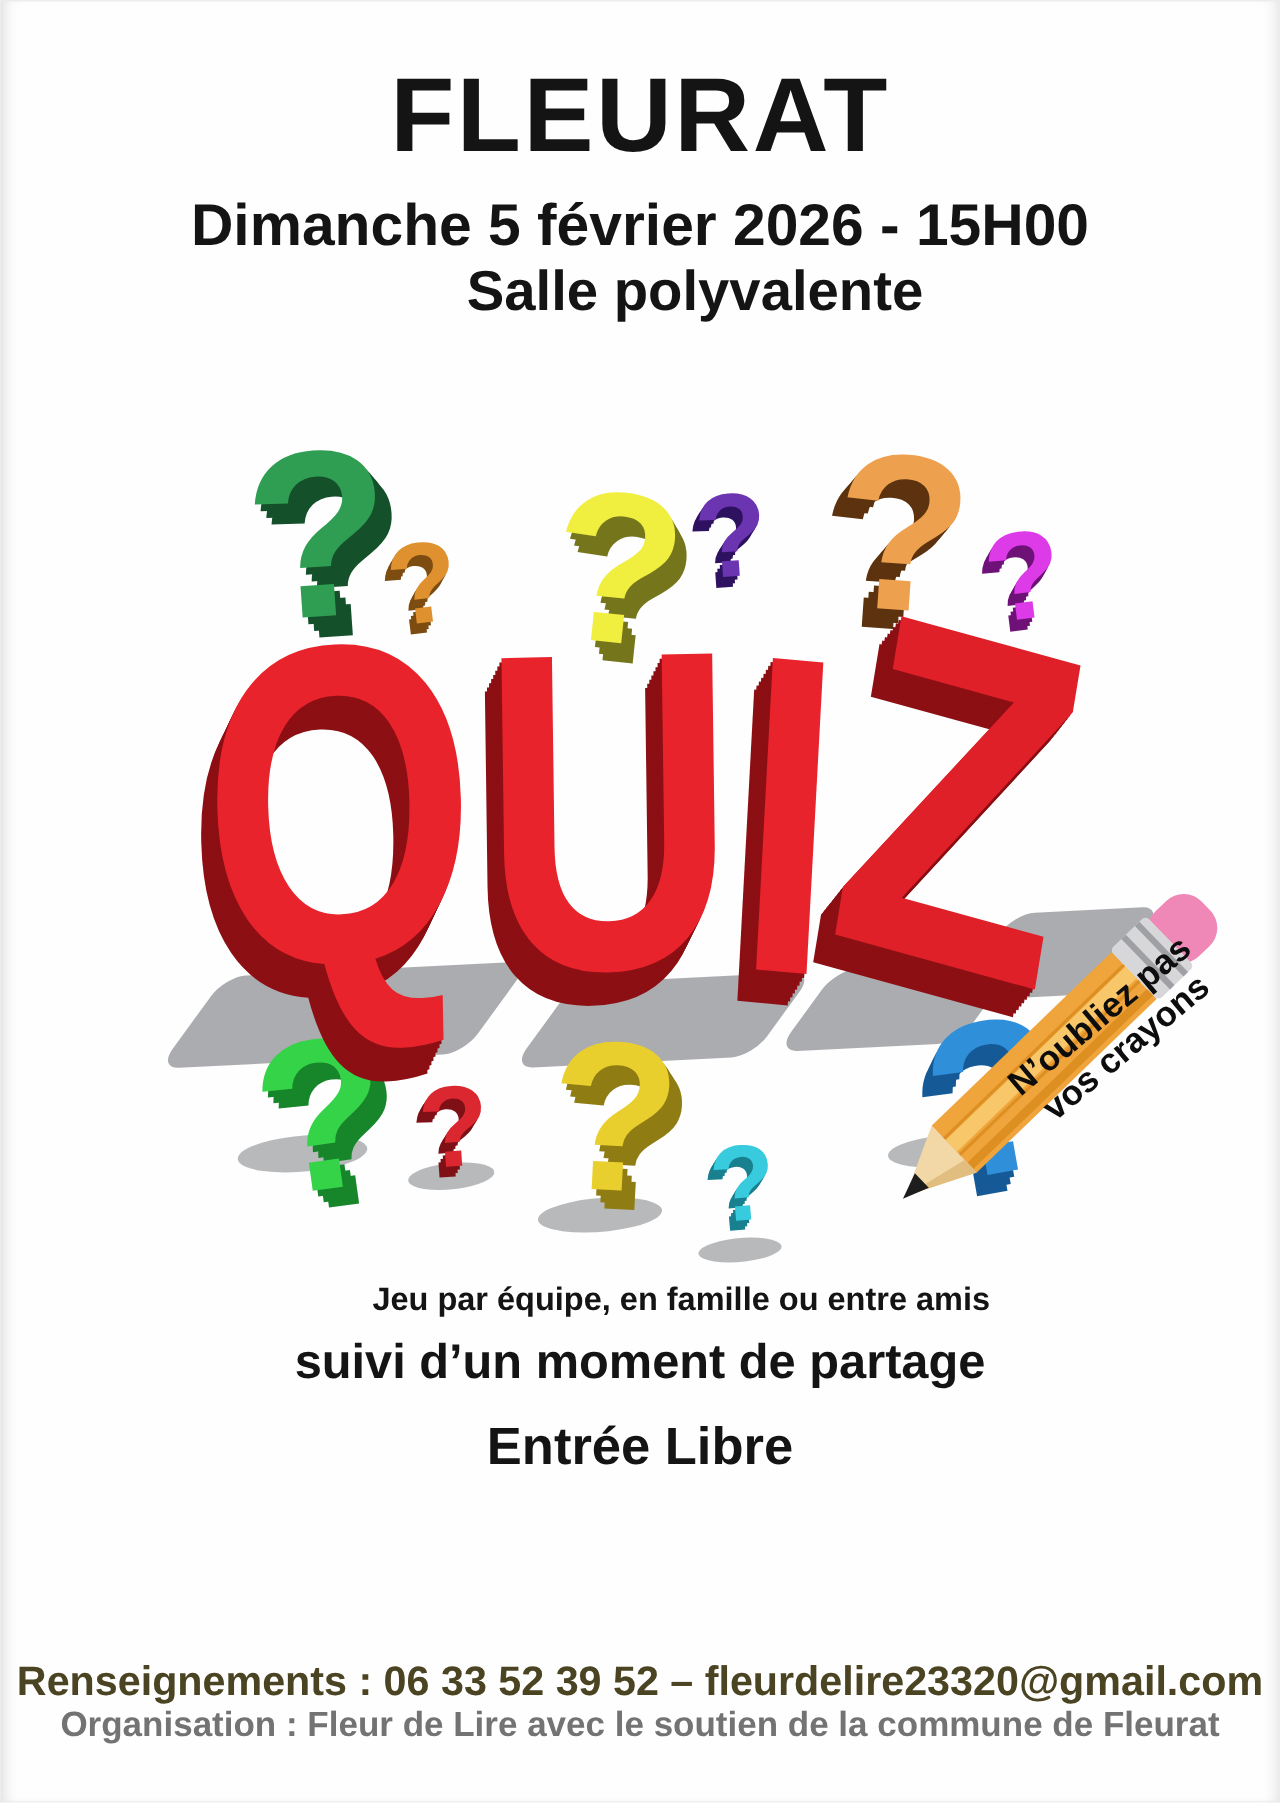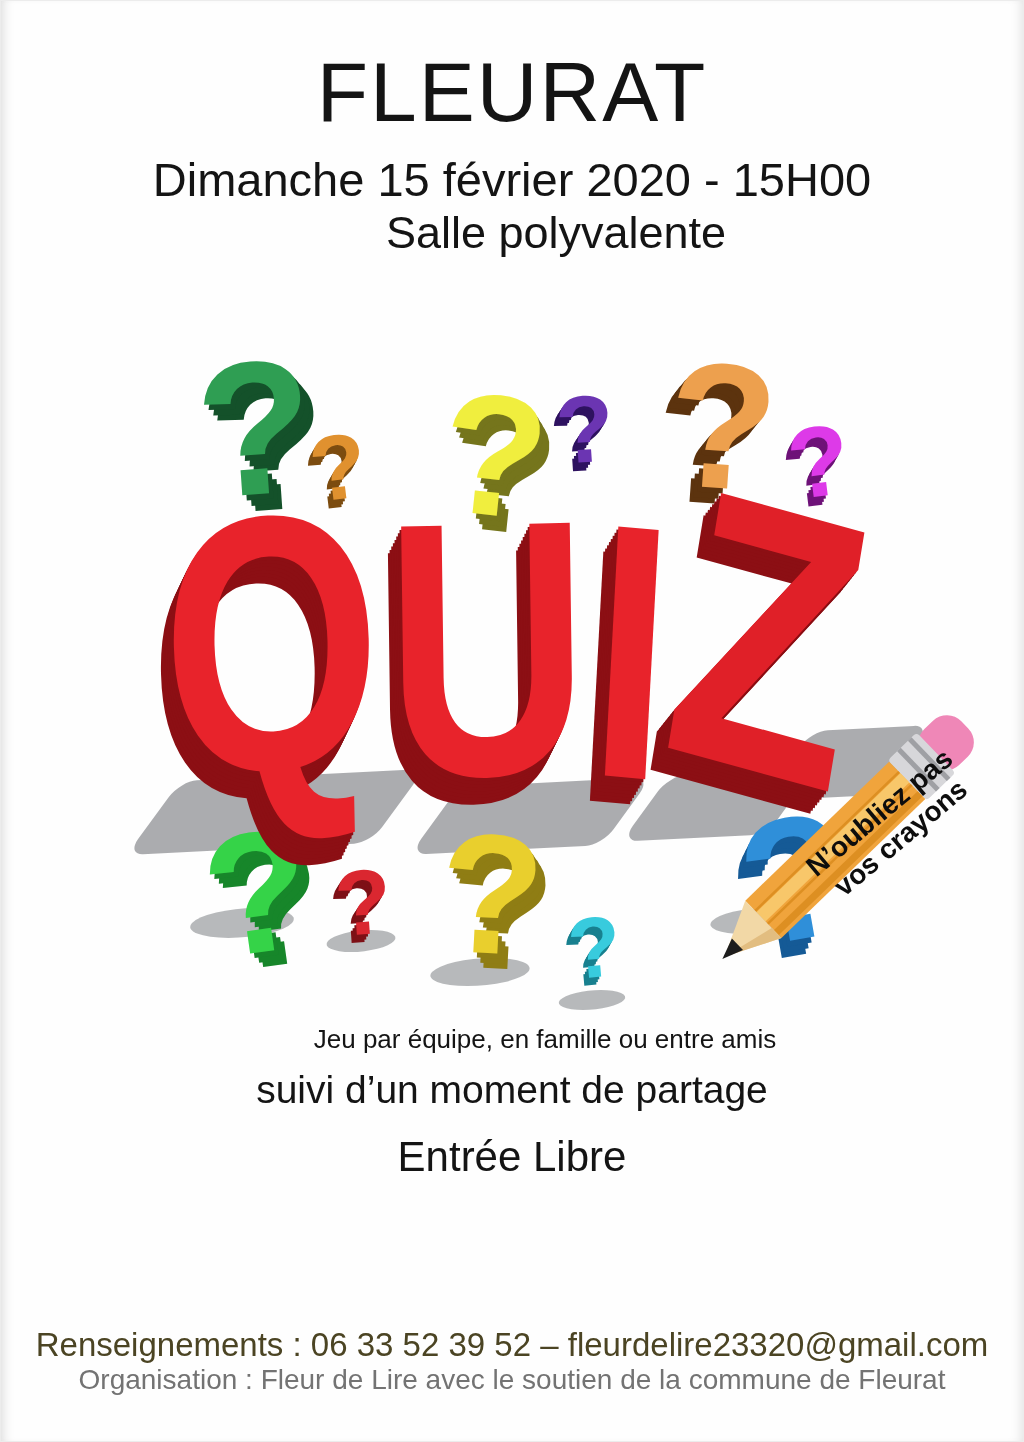--- a/index.html
+++ b/index.html
@@ -7,21 +7,21 @@
     width:1024px;height:1442px;
     background:#ffffff;
     font-family:"Liberation Sans", sans-serif;
     position:relative;overflow:hidden;
   }
   .poster{
     position:absolute;inset:0;
     background:#fefefe;
     box-shadow:inset 0 0 0 1px #ececec, inset 10px 0 14px -10px #c9c9c9, inset -10px 0 14px -10px #d5d5d5;
   }
-  .centered{position:absolute;left:0;width:100%;text-align:center;color:#141414;font-weight:normal;}
+  .centered{position:absolute;left:0;width:100%;text-align:center;color:#141414;font-weight:bold;}
   .title{top:44px;font-size:84px;letter-spacing:2px;}
   .date-line{top:152px;font-size:47px;}
   .venue-line{top:207px;font-size:45px;padding-left:44px;}
   .tagline-1{top:1024px;font-size:26px;margin-left:33px;}
   .tagline-2{top:1068px;font-size:39px;}
   .entry-line{top:1133px;font-size:42px;}
   .footer-1{top:1326px;font-size:33px;}
   .footer-2{top:1364px;font-size:28px;}
 
   
@@ -94,21 +94,21 @@
     text-align:center;font-weight:bold;font-size:28px;line-height:1.18;color:#0d0d0d;
     z-index:30;
   }
 </style>
 </head>
 <body>
 
 <div class="poster">
 
   <div class="centered title">FLEURAT</div>
-  <div class="centered date-line">Dimanche 15 février 2020 - 15H00</div>
+  <div class="centered date-line">Dimanche 5 février 2026 - 15H00</div>
   <div class="centered venue-line">Salle polyvalente</div>
 
   <div class="art">
 
     <div class="gshadow gs1" style="background-color: rgb(166, 168, 171);"></div>
     <div class="gshadow gs2" style="background-color: rgb(166, 168, 171);"></div>
     <div class="gshadow gs3" style="background-color: rgb(166, 168, 171);"></div>
     <div class="gshadow gs4" style="background-color: rgb(166, 168, 171);"></div>
 
     <span class="qm qt1 ext-r" style="--face: #2f9e53; --side: #14512a;">?</span>

